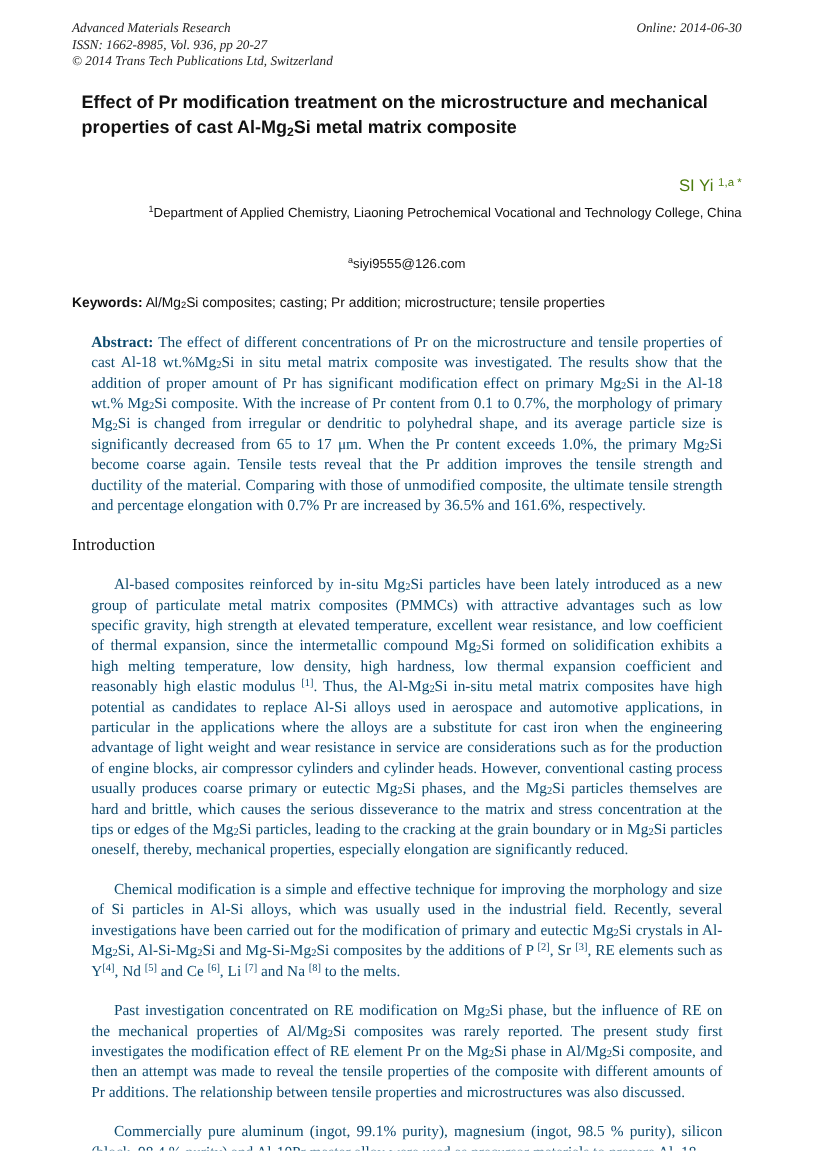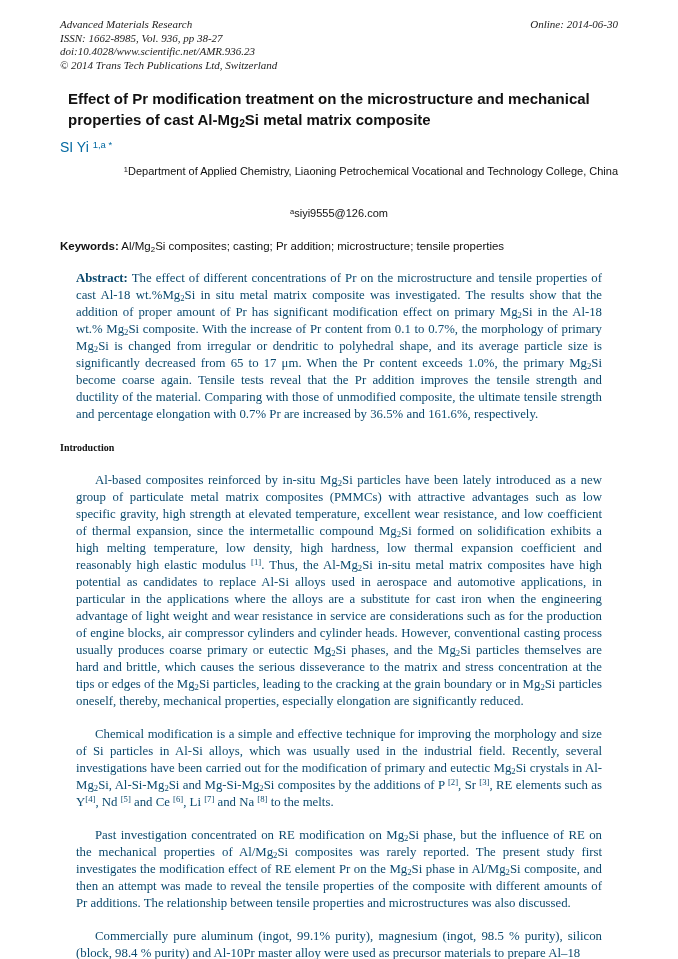--- a/index.html
+++ b/index.html
@@ -19,23 +19,23 @@
   .hdr-left div{white-space:nowrap;}
   .hdr-right{white-space:nowrap;}
   
   .title{
     margin:16px 8px 0 8px;
     font-family:"Liberation Sans", sans-serif;
     font-weight:bold;font-size:15px;line-height:21px;
     color:#111;
   }
   .author{
-    margin-top:8px;text-align:left;
+    margin-top:28px;text-align:right;
     font-family:"Liberation Sans", sans-serif;
-    font-size:14px;line-height:18px;color:#0369a1;
+    font-size:14px;line-height:18px;color:#4d7c0f;
   }
   .affil{
     margin-top:8px;text-align:right;
     font-family:"Liberation Sans", sans-serif;
     font-size:11px;line-height:14px;color:#111;
   }
   .email{
     margin-top:28px;text-align:center;
     font-family:"Liberation Sans", sans-serif;
     font-size:11px;line-height:15px;color:#111;
@@ -51,37 +51,36 @@
     margin:16px;
     font-family:"Liberation Serif", serif;
     font-size:12.8px;line-height:17px;
     text-align:justify;color:#0c4a6e;
   }
   .abstract{margin-top:16px;}
   .indent{text-indent:19px;}
   .sec{
     margin:6px 0 0 0;
     font-family:"Liberation Serif", serif;
-    font-weight:bold;font-size:10px;line-height:17px;color:#111;
+    font-weight:normal;font-size:14px;line-height:17px;color:#111;
   }
   .sec-gap{margin-top:24px;margin-bottom:8px;}
   .b{font-weight:bold;}
   sub{font-size:0.68em;line-height:0;position:relative;top:0.22em;vertical-align:baseline;}
   sup{font-size:0.68em;line-height:0;position:relative;top:-0.42em;vertical-align:baseline;}
 </style>
 </head>
 <body>
 
 <div class="page">
 
   <header class="hdr">
     <div class="hdr-left">
       <div>Advanced Materials Research</div>
-      <div>ISSN: 1662-8985, Vol. 936, pp 38-27</div>
-      <div>doi:10.4028/www.scientific.net/AMR.936.23</div>
+      <div>ISSN: 1662-8985, Vol. 936, pp 20-27</div>
       <div>© 2014 Trans Tech Publications Ltd, Switzerland</div>
     </div>
     <div class="hdr-right">Online: 2014-06-30</div>
   </header>
 
   <h1 class="title">Effect of Pr modification treatment on the microstructure and mechanical properties of cast Al-Mg<sub>2</sub>Si metal matrix composite</h1>
 
   <div class="author">SI Yi <sup>1,a *</sup></div>
 
   <div class="affil"><sup>1</sup>Department of Applied Chemistry, Liaoning Petrochemical Vocational and Technology College, China</div>

